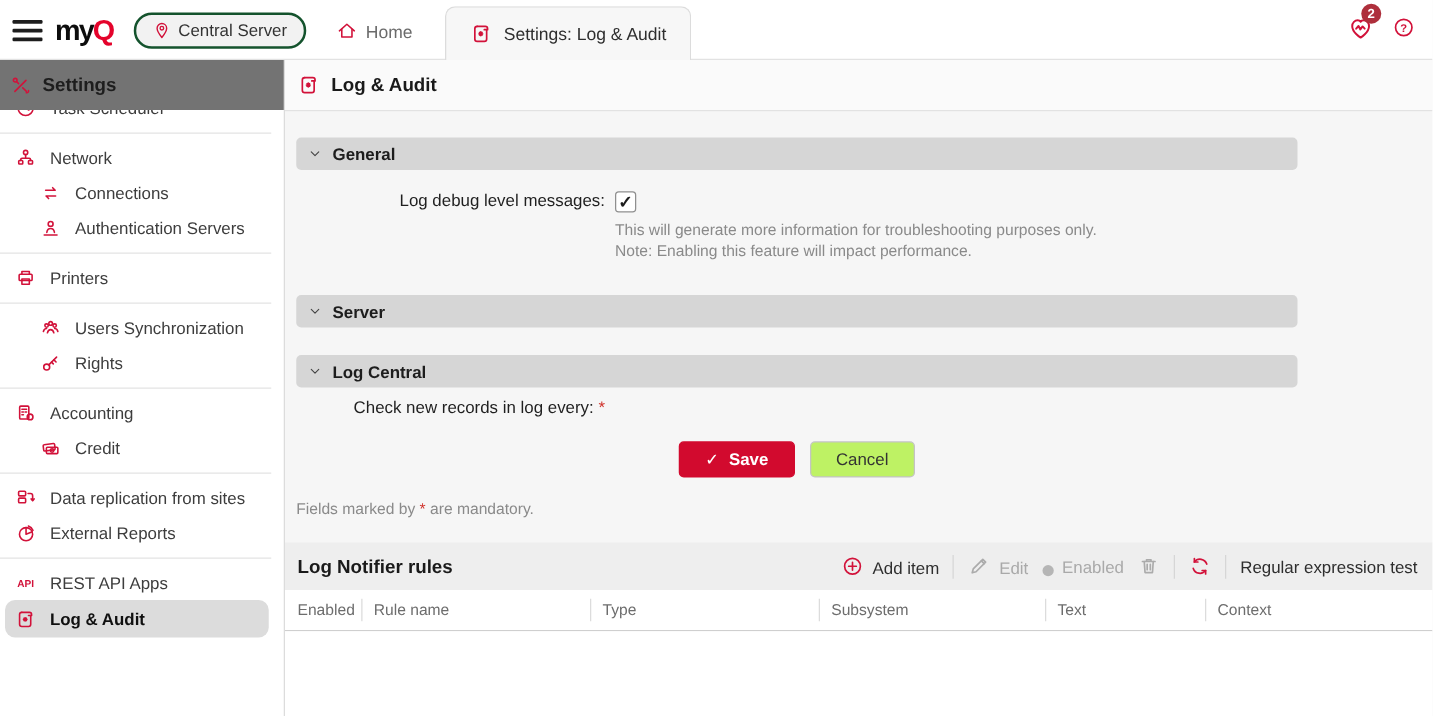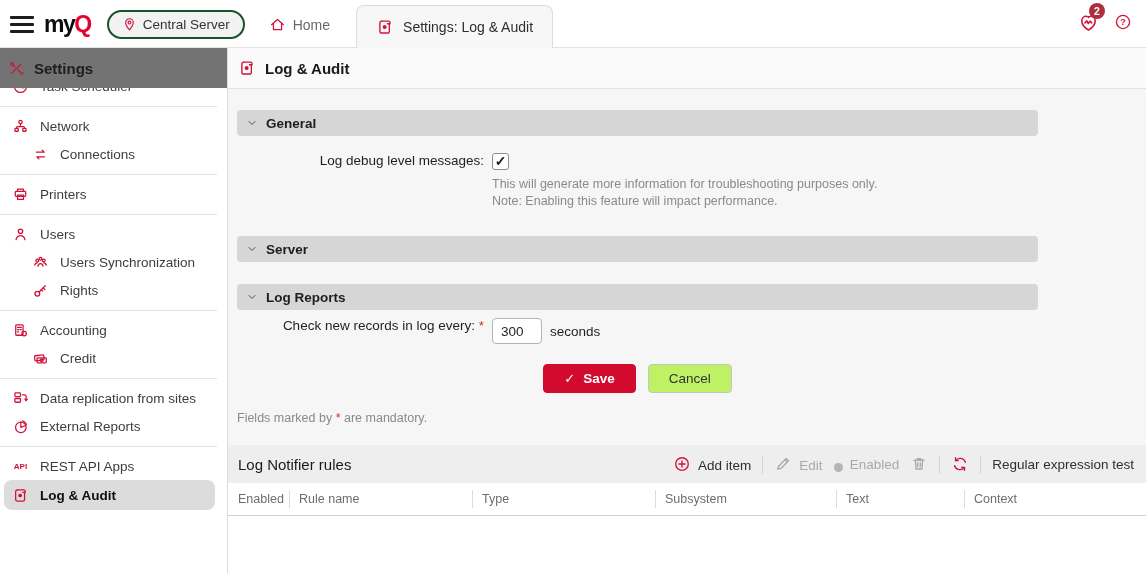--- a/index.html
+++ b/index.html
@@ -82,21 +82,21 @@
   .buttons-row{width:801px;display:flex;justify-content:center;gap:12px;margin-top:20px}
   .btn{height:29px;border-radius:4px;display:flex;align-items:center;gap:8px;padding:0 20px;font:inherit;cursor:pointer}
   .btn-save{background:var(--save-red);border:1px solid var(--save-red);color:#fff;font-weight:bold}
   .btn-save .chk{font-size:13px}
   .btn-cancel{background:#bef264;border:1px solid #c4c4c4;color:#333}
   .mandatory{margin-top:18px;color:var(--gray);font-size:12.5px}
 
   
   .rules-bar{margin-top:20px;height:38px;background:#eee;display:flex;align-items:center;justify-content:space-between;
     padding:0 12px 0 10px}
-  .rules-title{font-size:15px;font-weight:normal;color:#1a1a1a}
+  .rules-title{font-size:15px;font-weight:bold;color:#1a1a1a}
   .rules-toolbar{display:flex;align-items:center;gap:11px}
   .tb-item{display:flex;align-items:flex-end;gap:7px;color:#2e2e2e;cursor:pointer}
   .tb-item .ic{width:18px;height:18px}
   .tb-item.disabled{color:var(--disabled);cursor:default}
   .tb-item.disabled .ic{color:#ababab}
   .tb-sep{width:1px;height:19px;background:#d6d6d6}
   .dot{width:9px;height:9px;border-radius:50%;background:#b5b5b5}
   .table-header{height:33px;background:#fff;border-bottom:1px solid #cfcfcf;display:flex;color:#6d6d6d;font-size:12.5px}
   .th{display:flex;align-items:center;padding-left:10px;position:relative;cursor:pointer}
   .th + .th::before{content:"";position:absolute;left:0;top:7px;bottom:7px;width:1px;background:#dcdcdc}
@@ -204,41 +204,42 @@
       </div>
       <div class="nav-item sub">
         <span class="ic">
             <svg viewBox="0 0 20 20">
               <path d="M5.3 7.3h9l-2.4-2.4"></path>
               <path d="M14.7 12.7h-9l2.4 2.4"></path>
             </svg>
           </span>
         <span>Connections</span>
       </div>
+      <div class="nav-item sub">
+        <span class="ic">
+            <svg viewBox="0 0 20 20">
+              <circle cx="10" cy="6" r="2.3"></circle>
+              <path d="M6.4 14c.4-2.4 1.8-3.6 3.6-3.6s3.2 1.2 3.6 3.6"></path>
+              <path d="M4 16.4h12"></path>
+            </svg>
+          </span>
+        <span>Authentication Servers</span>
+      </div>
       <div class="nav-divider"></div>
       <div class="nav-item">
         <span class="ic">
             <svg viewBox="0 0 20 20">
               <path d="M6.5 6.3V3.8h7v2.5"></path>
               <rect x="3.9" y="6.3" width="12.2" height="6" rx="1"></rect>
               <rect x="6.5" y="10.8" width="7" height="5"></rect>
             </svg>
           </span>
         <span>Printers</span>
       </div>
       <div class="nav-divider"></div>
-      <div class="nav-item">
-        <span class="ic">
-            <svg viewBox="0 0 20 20">
-              <circle cx="10" cy="6.2" r="2.6"></circle>
-              <path d="M4.8 16c.6-3.2 2.6-4.8 5.2-4.8s4.6 1.6 5.2 4.8"></path>
-            </svg>
-          </span>
-        <span>Users</span>
-      </div>
       <div class="nav-item sub">
         <span class="ic">
             <svg viewBox="0 0 20 20">
               <circle cx="6.2" cy="7.6" r="1.6"></circle>
               <circle cx="13.8" cy="7.6" r="1.6"></circle>
               <circle cx="10" cy="5.6" r="1.7"></circle>
               <path d="M3.2 13.2c.4-1.8 1.5-2.8 3-2.8M16.8 13.2c-.4-1.8-1.5-2.8-3-2.8M7 14.4c.4-2 1.5-3 3-3s2.6 1 3 3"></path>
             </svg>
           </span>
         <span>Users Synchronization</span>
@@ -360,28 +361,24 @@
           </span>
         <span>Server</span>
       </div>
 
       <div class="section-bar sec-notif">
         <span class="ic chev">
             <svg viewBox="0 0 20 20">
               <path d="M5 7.5l5 5 5-5"></path>
             </svg>
           </span>
-        <span>Log Reports</span>
+        <span>Log Central</span>
       </div>
       <div class="form-row notif-row">
         <div class="label-col"><span>Check new records in log every:</span> <span class="star">*</span></div>
-        <div class="ctrl">
-          <input class="small" type="text" value="300" style="">
-          <span class="suffix">seconds</span>
-        </div>
       </div>
 
       <div class="buttons-row">
         <button class="btn btn-save">
           <span class="chk">✓</span>
           <span>Save</span>
         </button>
         <button class="btn btn-cancel">
           <span>Cancel</span>
         </button>

